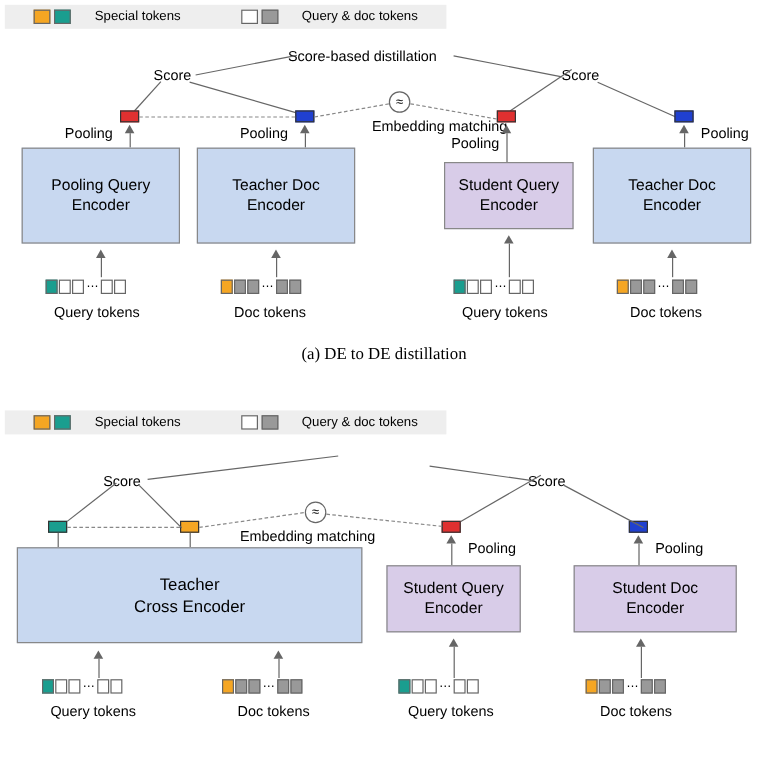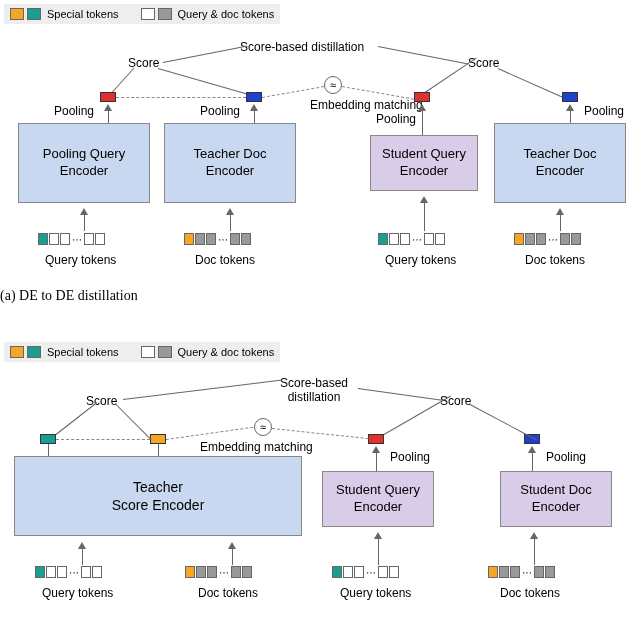--- a/index.html
+++ b/index.html
@@ -1,39 +1,39 @@
 <!DOCTYPE html>
 <html><head>
 <meta charset="utf-8">
 <style>
   * { box-sizing: border-box; margin: 0; padding: 0; }
   body { font-family: Arial, sans-serif; font-size: 11px; background: #fff; width: 640px; position: relative; }
   
-  .legend { background: #eee; padding: 4px 6px; display: inline-flex; align-items: center; gap: 6px; margin: 4px; }
+  .legend { background: #eee; padding: 4px 24px; display: inline-flex; align-items: center; gap: 20px; margin: 4px; }
   .legend-group { display: flex; align-items: center; gap: 3px; }
   .tok { width: 14px; height: 12px; border: 1px solid #666; display: inline-block; }
   .tok-orange { background: #f5a623; }
   .tok-teal { background: #1a9e8f; }
   .tok-white { background: #fff; }
   .tok-gray { background: #999; }
   
   .panel { position: relative; width: 640px; }
   .panel-a { height: 310px; }
   .panel-b { height: 330px; }
   
   .encoder { position: absolute; border: 1px solid #888; display: flex; align-items: center; justify-content: center; text-align: center; font-size: 13px; line-height: 1.3; }
   .teacher { background: #c8d8f0; }
   .student { background: #d8cce8; }
   
   .token-row { position: absolute; display: flex; gap: 1px; align-items: center; }
   .tok-s { width: 10px; height: 12px; border: 1px solid #666; }
   .dots { font-size: 10px; padding: 0 1px; }
   
   .label { position: absolute; font-size: 12px; }
-  .caption { font-size: 14px; font-family: 'Times New Roman', serif; }
+  .caption { text-align: center; font-size: 14px; font-family: 'Times New Roman', serif; }
   
   .emb { position: absolute; width: 16px; height: 10px; border: 1px solid #333; }
   .emb-red { background: #e03030; }
   .emb-blue { background: #2040d0; }
   .emb-teal { background: #1a9e8f; }
   .emb-orange { background: #f5a623; }
   
   .arrow-up { position: absolute; width: 0; height: 0; border-left: 4px solid transparent; border-right: 4px solid transparent; border-bottom: 7px solid #666; }
   .line-v { position: absolute; width: 1px; background: #666; }
   .line-diag { position: absolute; background: #666; height: 1px; transform-origin: left center; }
@@ -175,22 +175,20 @@
   <span class="legend-group">
     <span class="tok tok-white"></span>
     <span class="tok tok-gray"></span>
   </span>
   <span>Query &amp; doc tokens</span>
 </div>
 
 
 <div class="panel panel-b">
   <div class="label" style="left:86px; top:28px">Score</div>
-  <div class="label" style="left:280px; top:10px; white-space:pre-line; text-align:center">Score-based
-distillation</div>
   <div class="label" style="left:440px; top:28px">Score</div>
 
   <div class="line-diag" style="left:123px; top:33px; width:160px; transform:rotate(-7deg)"></div>
   <div class="line-diag" style="left:358px; top:22px; width:85px; transform:rotate(8deg)"></div>
 
   <div class="emb emb-teal" style="left:40px; top:68px"></div>
   <div class="emb emb-orange" style="left:150px; top:68px"></div>
 
   <div class="line-diag" style="left:56px; top:68px; width:52px; transform:rotate(-38deg)"></div>
   <div class="line-diag" style="left:116px; top:38px; width:50px; transform:rotate(45deg)"></div>
@@ -214,24 +212,24 @@
     <div class="line-v" style="left:376px; top:87px; height:18px"></div>
 
   <div class="label" style="left:546px; top:84px">Pooling</div>
   <div class="arrow-up" style="left:528px; top:80px"></div>
     <div class="line-v" style="left:532px; top:87px; height:18px"></div>
 
   <div class="line-v" style="left:48px; top:78px; height:12px"></div>
   <div class="line-v" style="left:158px; top:78px; height:12px"></div>
 
   <div class="encoder teacher" style="left:14px; top:90px; width:288px; height:80px; white-space:pre-line; font-size:14px">Teacher
-Score Encoder</div>
+Cross Encoder</div>
   <div class="encoder student" style="left:322px; top:105px; width:112px; height:56px; white-space:pre-line">Student Query
 Encoder</div>
-  <div class="encoder student" style="left:500px; top:105px; width:112px; height:56px; white-space:pre-line">Student Doc
+  <div class="encoder student" style="left:478px; top:105px; width:136px; height:56px; white-space:pre-line">Student Doc
 Encoder</div>
 
   <div class="arrow-up" style="left:78px; top:176px"></div>
     <div class="line-v" style="left:82px; top:183px; height:16px"></div>
   <div class="arrow-up" style="left:228px; top:176px"></div>
     <div class="line-v" style="left:232px; top:183px; height:16px"></div>
   <div class="arrow-up" style="left:374px; top:166px"></div>
     <div class="line-v" style="left:378px; top:173px; height:26px"></div>
   <div class="arrow-up" style="left:530px; top:166px"></div>
     <div class="line-v" style="left:534px; top:173px; height:26px"></div>

